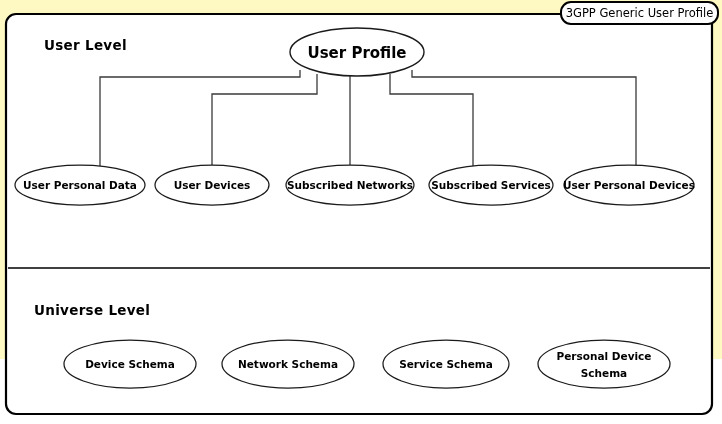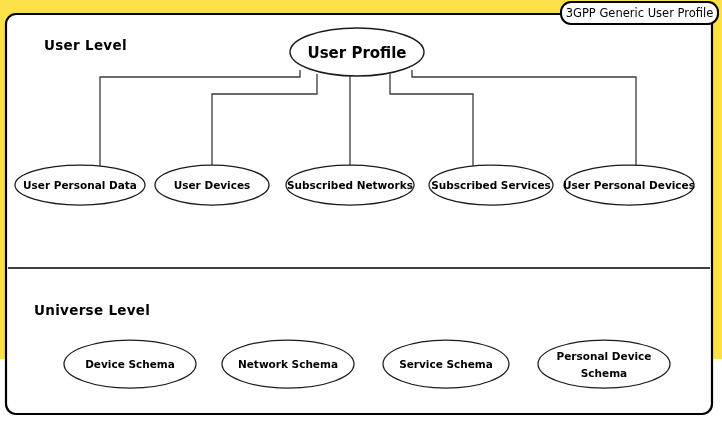--- a/index.html
+++ b/index.html
@@ -10,21 +10,21 @@
   body {
     width: 722px;
     height: 424px;
     font-family: "DejaVu Sans", "Liberation Sans", sans-serif;
     overflow: hidden;
   }
   #diagram-root {
     position: relative;
     width: 722px;
     height: 359px;
-    background: #fde047;
+    background: #fef9c3;
   }
   svg#diagram-svg {
     display: block;
     width: 722px;
     height: 424px;
   }
   .frame-outer {
     fill: #ffffff;
     stroke: #000000;
     stroke-width: 2.2;

